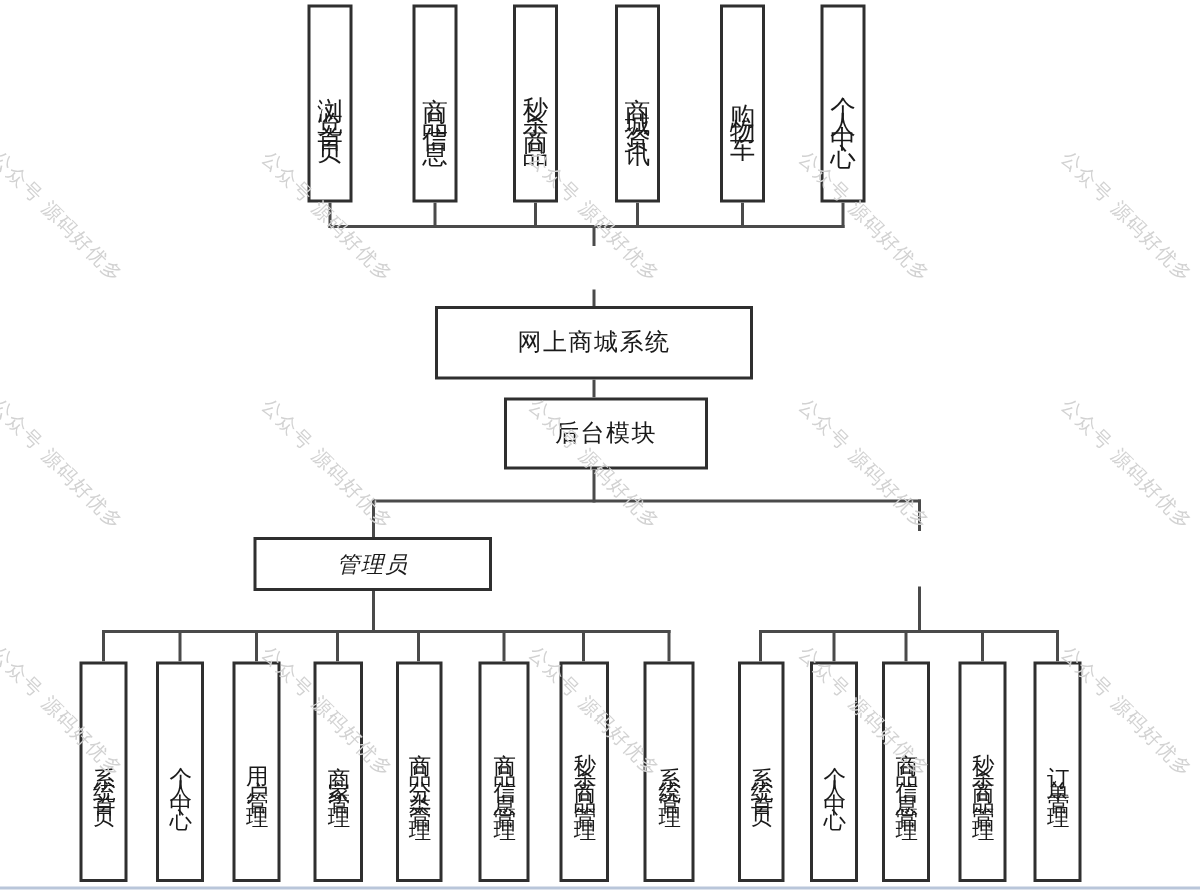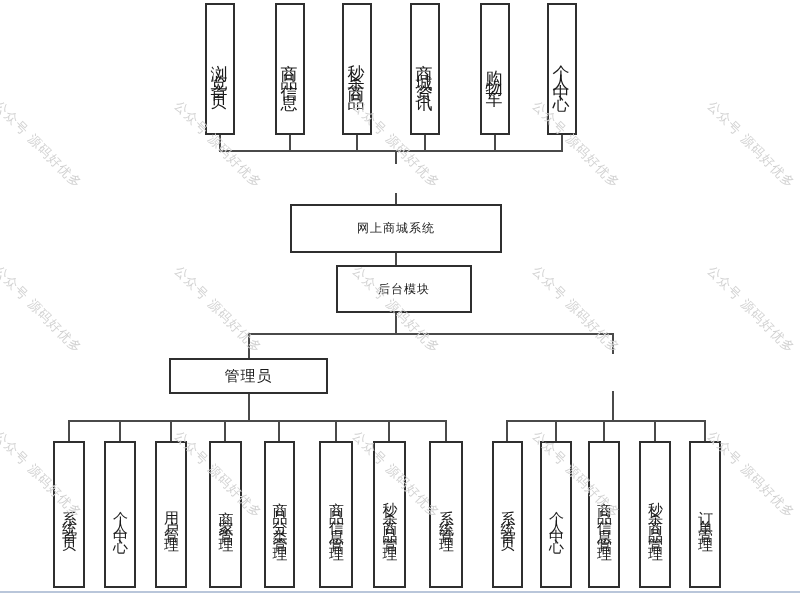--- a/index.html
+++ b/index.html
@@ -21,21 +21,21 @@
   }
   .box {
     position: absolute;
     background: #ffffff;
     border: 2px solid var(--box-border);
     color: var(--text);
     display: flex;
     align-items: center;
     justify-content: center;
     z-index: 2;
-    font-size: 12px;
+    font-size: 16px;
     letter-spacing: 1px;
     text-align: center;
   }
   .box.v {
     writing-mode: vertical-rl;
     text-orientation: upright;
     font-size: 15px;
     letter-spacing: 9px;
     padding-top: 4px;
   }
@@ -92,21 +92,21 @@
   <div class="line" style="left:395px; top:193px; width:2px; height:11px;"></div>
   <div class="box" style="left:290px; top:204px; width:212px; height:49px;">网上商城系统</div>
   <div class="line" style="left:395px; top:253px; width:2px; height:12px;"></div>
   <div class="box" style="left:336px; top:265px; width:136px; height:48px;">后台模块</div>
 
   <div class="line" style="left:395px; top:313px; width:2px; height:22px;"></div>
   <div class="line" style="left:248px; top:333px; width:366px; height:2px;"></div>
   <div class="line" style="left:248px; top:333px; width:2px; height:25px;"></div>
   <div class="line" style="left:612px; top:333px; width:2px; height:21px;"></div>
 
-  <div class="box" style="left:169px; top:358px; width:159px; height:36px; font-size:15px;">管理员</div>
+  <div class="box" style="left:169px; top:358px; width:159px; height:36px; font-size:15px;font-style:italic;">管理员</div>
 
   <div class="line" style="left:248px; top:394px; width:2px; height:28px;"></div>
   <div class="line" style="left:68px;  top:420px; width:379px; height:2px;"></div>
   <div class="line" style="left:68px;  top:420px; width:2px; height:21px;"></div>
   <div class="line" style="left:119px; top:420px; width:2px; height:21px;"></div>
   <div class="line" style="left:170px; top:420px; width:2px; height:21px;"></div>
   <div class="line" style="left:224px; top:420px; width:2px; height:21px;"></div>
   <div class="line" style="left:278px; top:420px; width:2px; height:21px;"></div>
   <div class="line" style="left:335px; top:420px; width:2px; height:21px;"></div>
   <div class="line" style="left:388px; top:420px; width:2px; height:21px;"></div>

